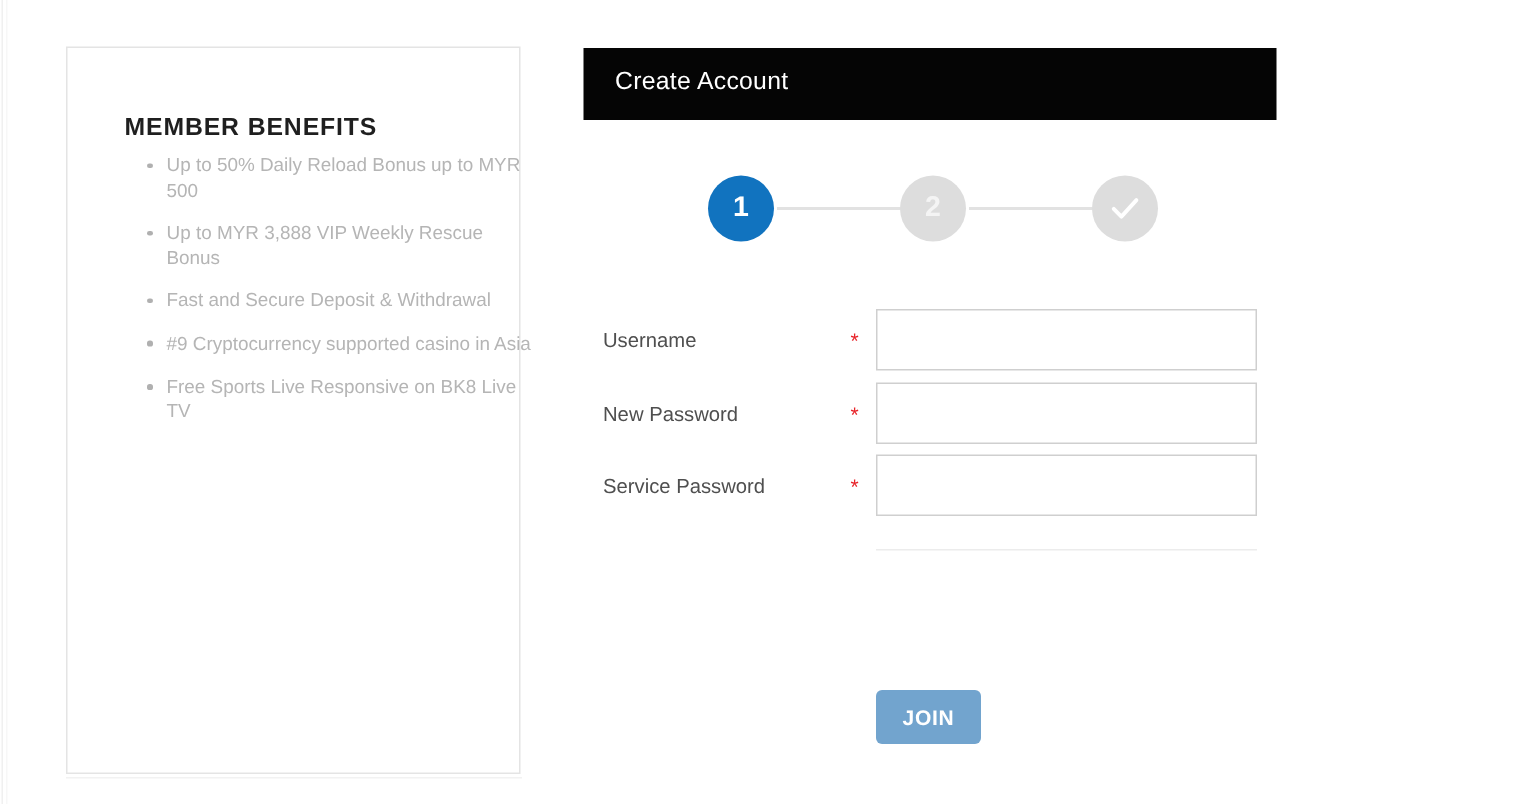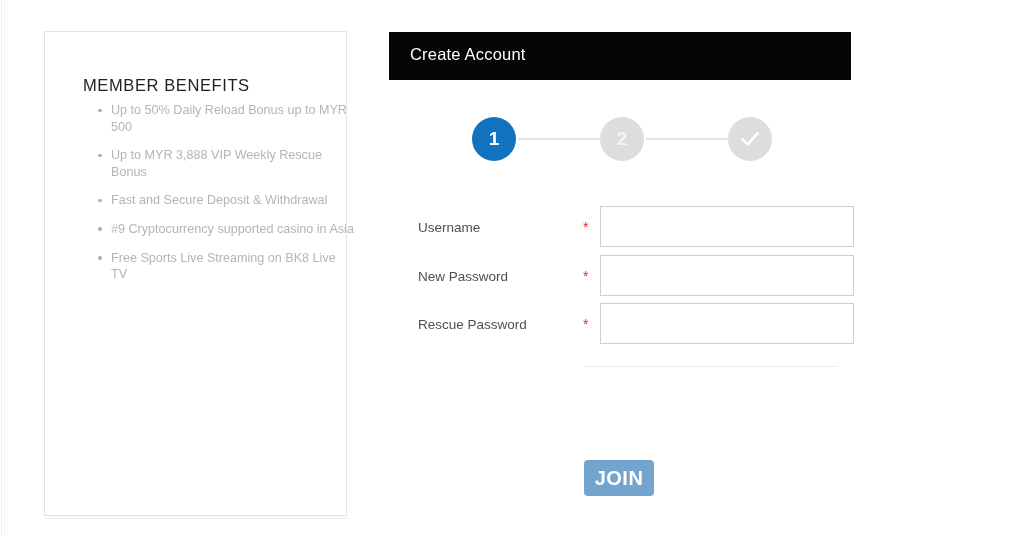--- a/index.html
+++ b/index.html
@@ -46,21 +46,21 @@
     top: 518px;
     width: 304px;
     height: 1px;
     background: #f2f2f2;
   }
   .benefits-title {
     position: absolute;
     left: 38px;
     top: 30px;
     font-size: 16.5px;
-    font-weight: normal;
+    font-weight: bold;
     letter-spacing: 0.6px;
     color: #1f1f1f;
     white-space: nowrap;
   }
   .benefits-list {
     position: absolute;
     left: 48px;
     top: 70px;
     width: 243px;
     margin: 0;
@@ -143,21 +143,21 @@
   
   .form-area {
     position: absolute;
     left: 389px;
     top: 200px;
     width: 500px;
     height: 310px;
   }
   .form-row {
     position: absolute;
-    left: 16px;
+    left: 0;
     width: 500px;
     height: 41px;
   }
   .form-row.r1 { top: 6px;   }
   .form-row.r2 { top: 55px;  }
   .form-row.r3 { top: 103px; }
   .form-row.r4 { top: 195px; }
 
   .field-label {
     position: absolute;
@@ -216,42 +216,42 @@
 
   .join-button {
     position: absolute;
     left: 195px;
     top: 260px;
     width: 70px;
     height: 36px;
     background: #72a4ce;
     color: #ffffff;
     font-family: "Liberation Sans", sans-serif;
-    font-size: 20px;
+    font-size: 14px;
     font-weight: bold;
     letter-spacing: 0.5px;
     border: none;
     border-radius: 4px;
     cursor: pointer;
   }
 </style>
 </head>
 <body>
 
 <div class="edge-rule-1"></div>
 <div class="edge-rule-2"></div>
 
 <section class="benefits-panel">
   <h2 class="benefits-title">MEMBER BENEFITS</h2>
   <ul class="benefits-list">
     <li>Up to 50% Daily Reload Bonus up to MYR 500</li>
     <li>Up to MYR 3,888 VIP Weekly Rescue Bonus</li>
     <li>Fast and Secure Deposit &amp; Withdrawal</li>
     <li>#9 Cryptocurrency supported casino in Asia</li>
-    <li>Free Sports Live Streaming on BK8 Live TV</li>
+    <li>Free Sports Live Responsive on BK8 Live TV</li>
   </ul>
 </section>
 <div class="benefits-underline"></div>
 
 <header class="account-header">
   <span class="account-header-title">Create Account</span>
 </header>
 
 <nav class="steps">
   <div class="step-line l1"></div>
@@ -282,21 +282,21 @@
     <input class="field-input" type="text" placeholder="" style="">
   </div>
 
   <div class="form-row r2">
     <label class="field-label">New Password</label>
     <span class="required-star">*</span>
     <input class="field-input" type="password" placeholder="" style="">
   </div>
 
   <div class="form-row r3">
-    <label class="field-label">Rescue Password</label>
+    <label class="field-label">Service Password</label>
     <span class="required-star">*</span>
     <input class="field-input" type="password" placeholder="" style="">
   </div>
 
   <div class="form-divider"></div>
 
 
   <button class="join-button" type="submit">JOIN</button>
 </form>
 

